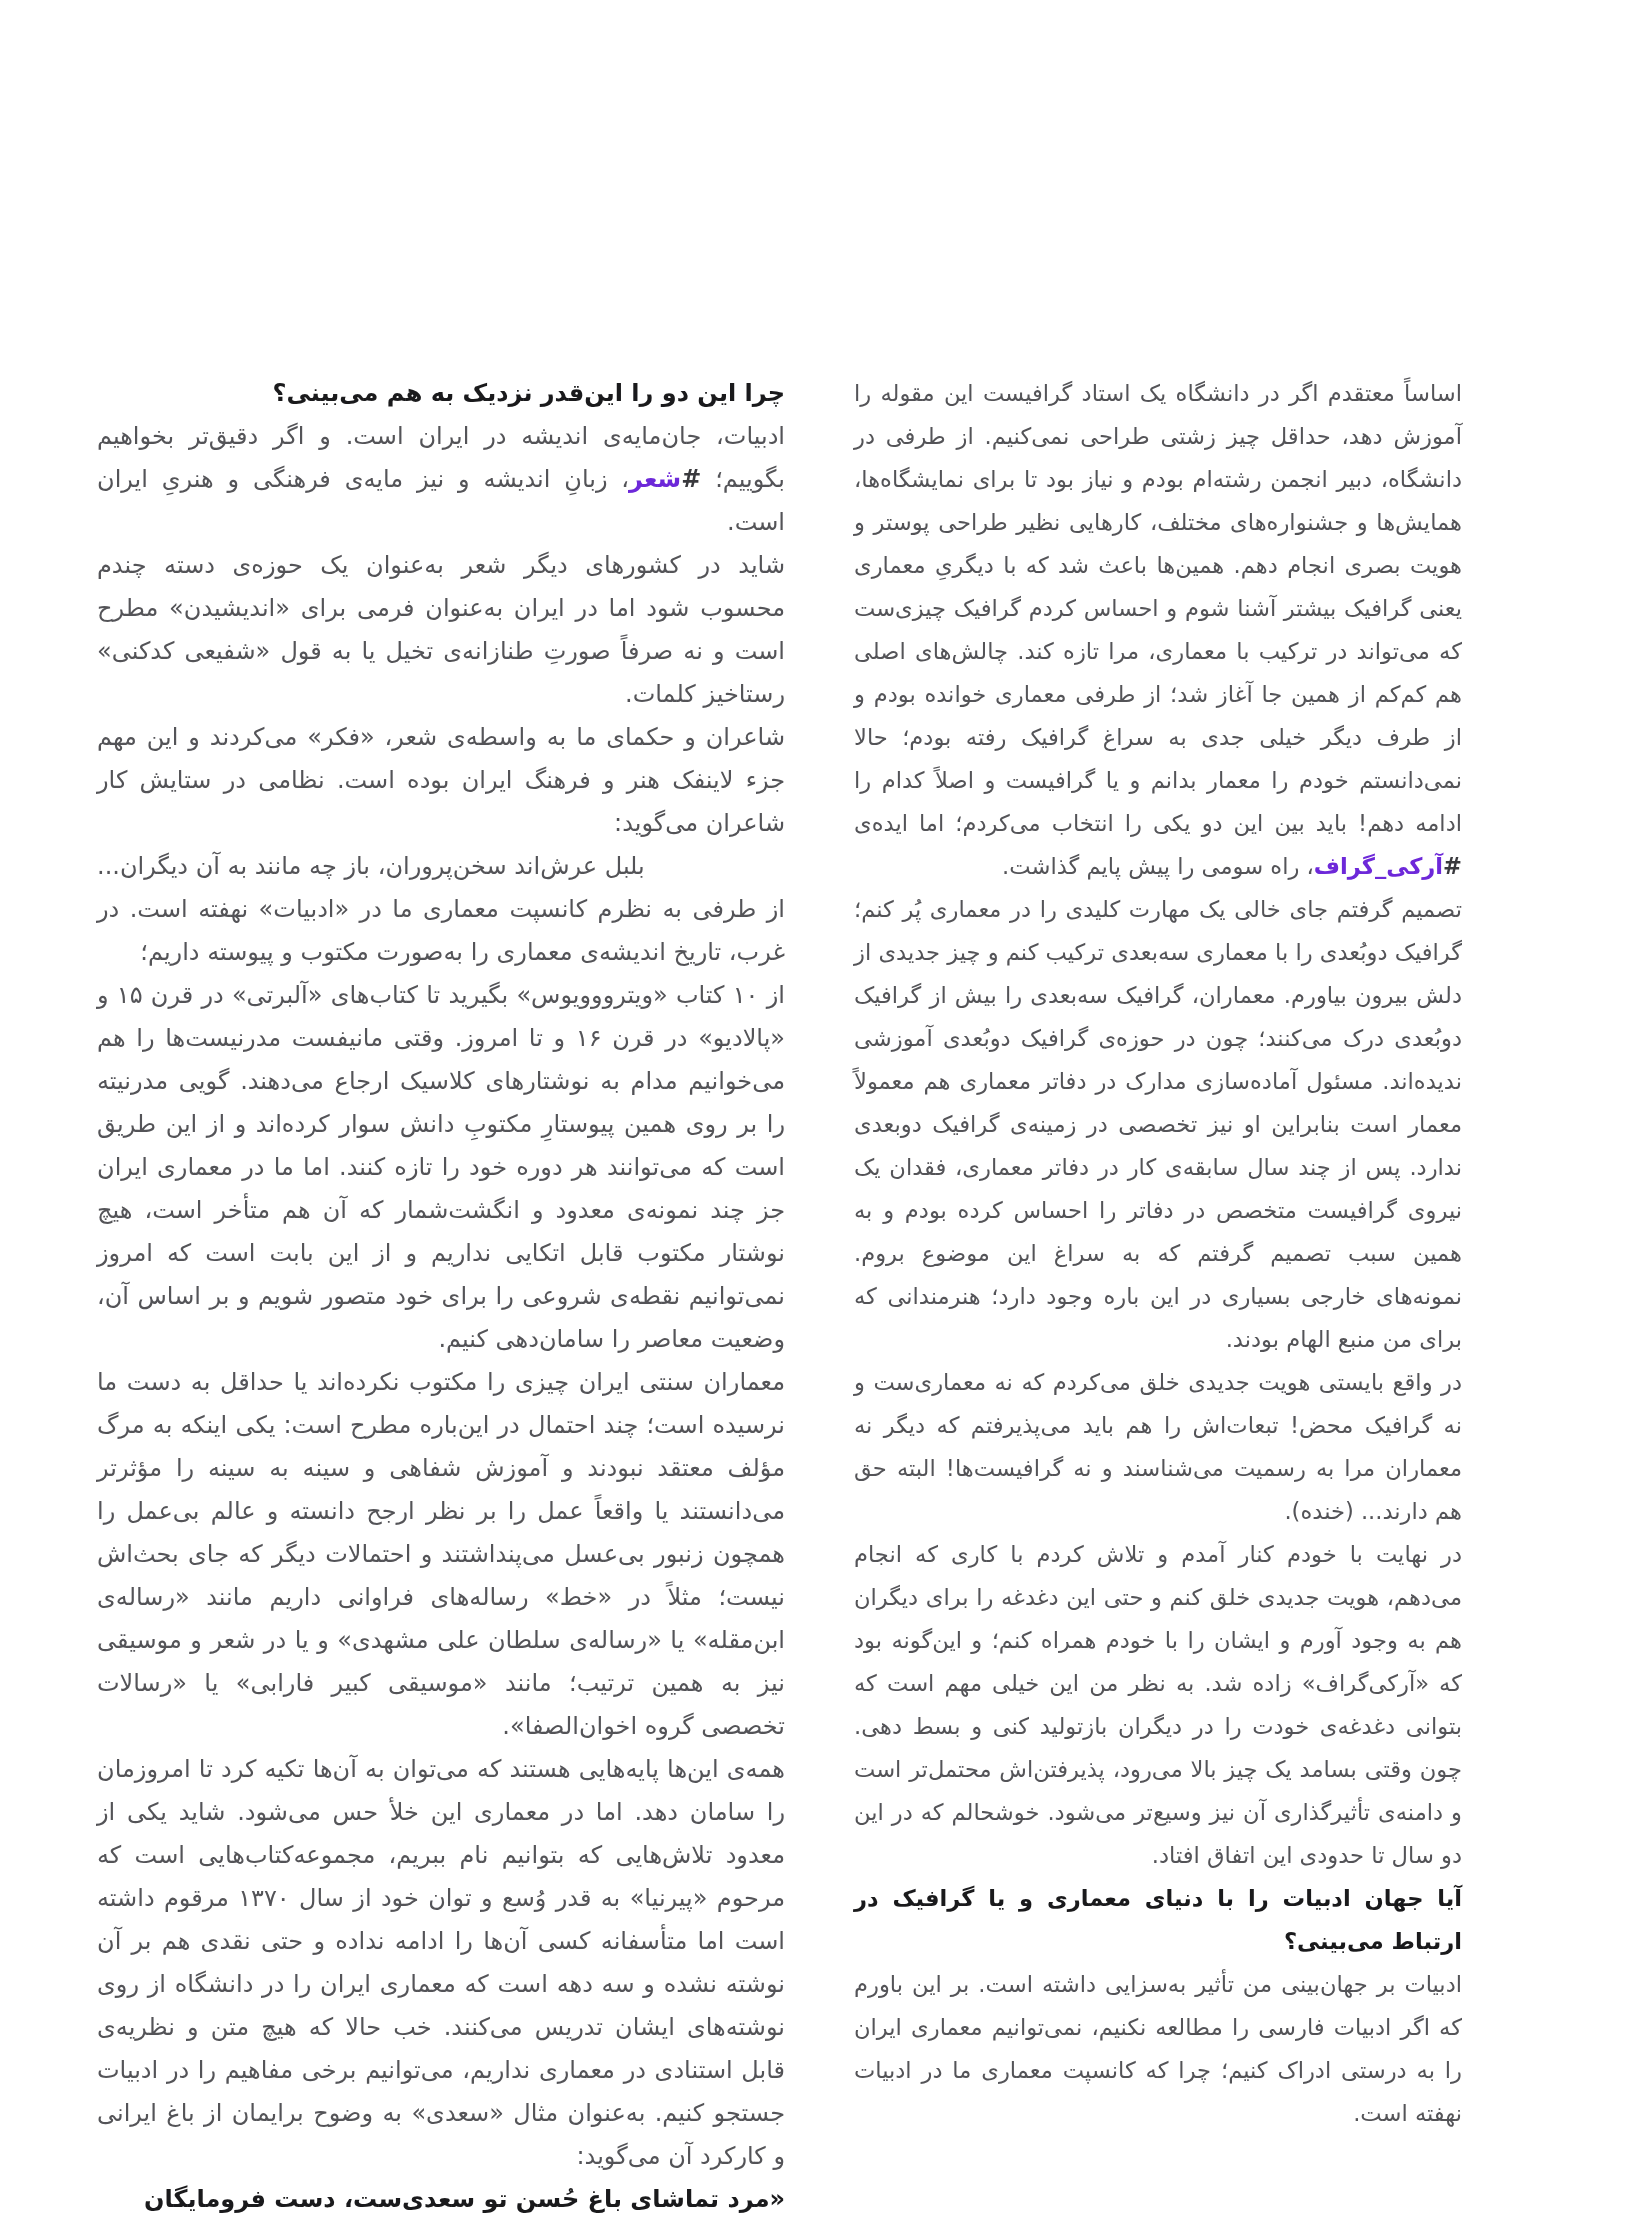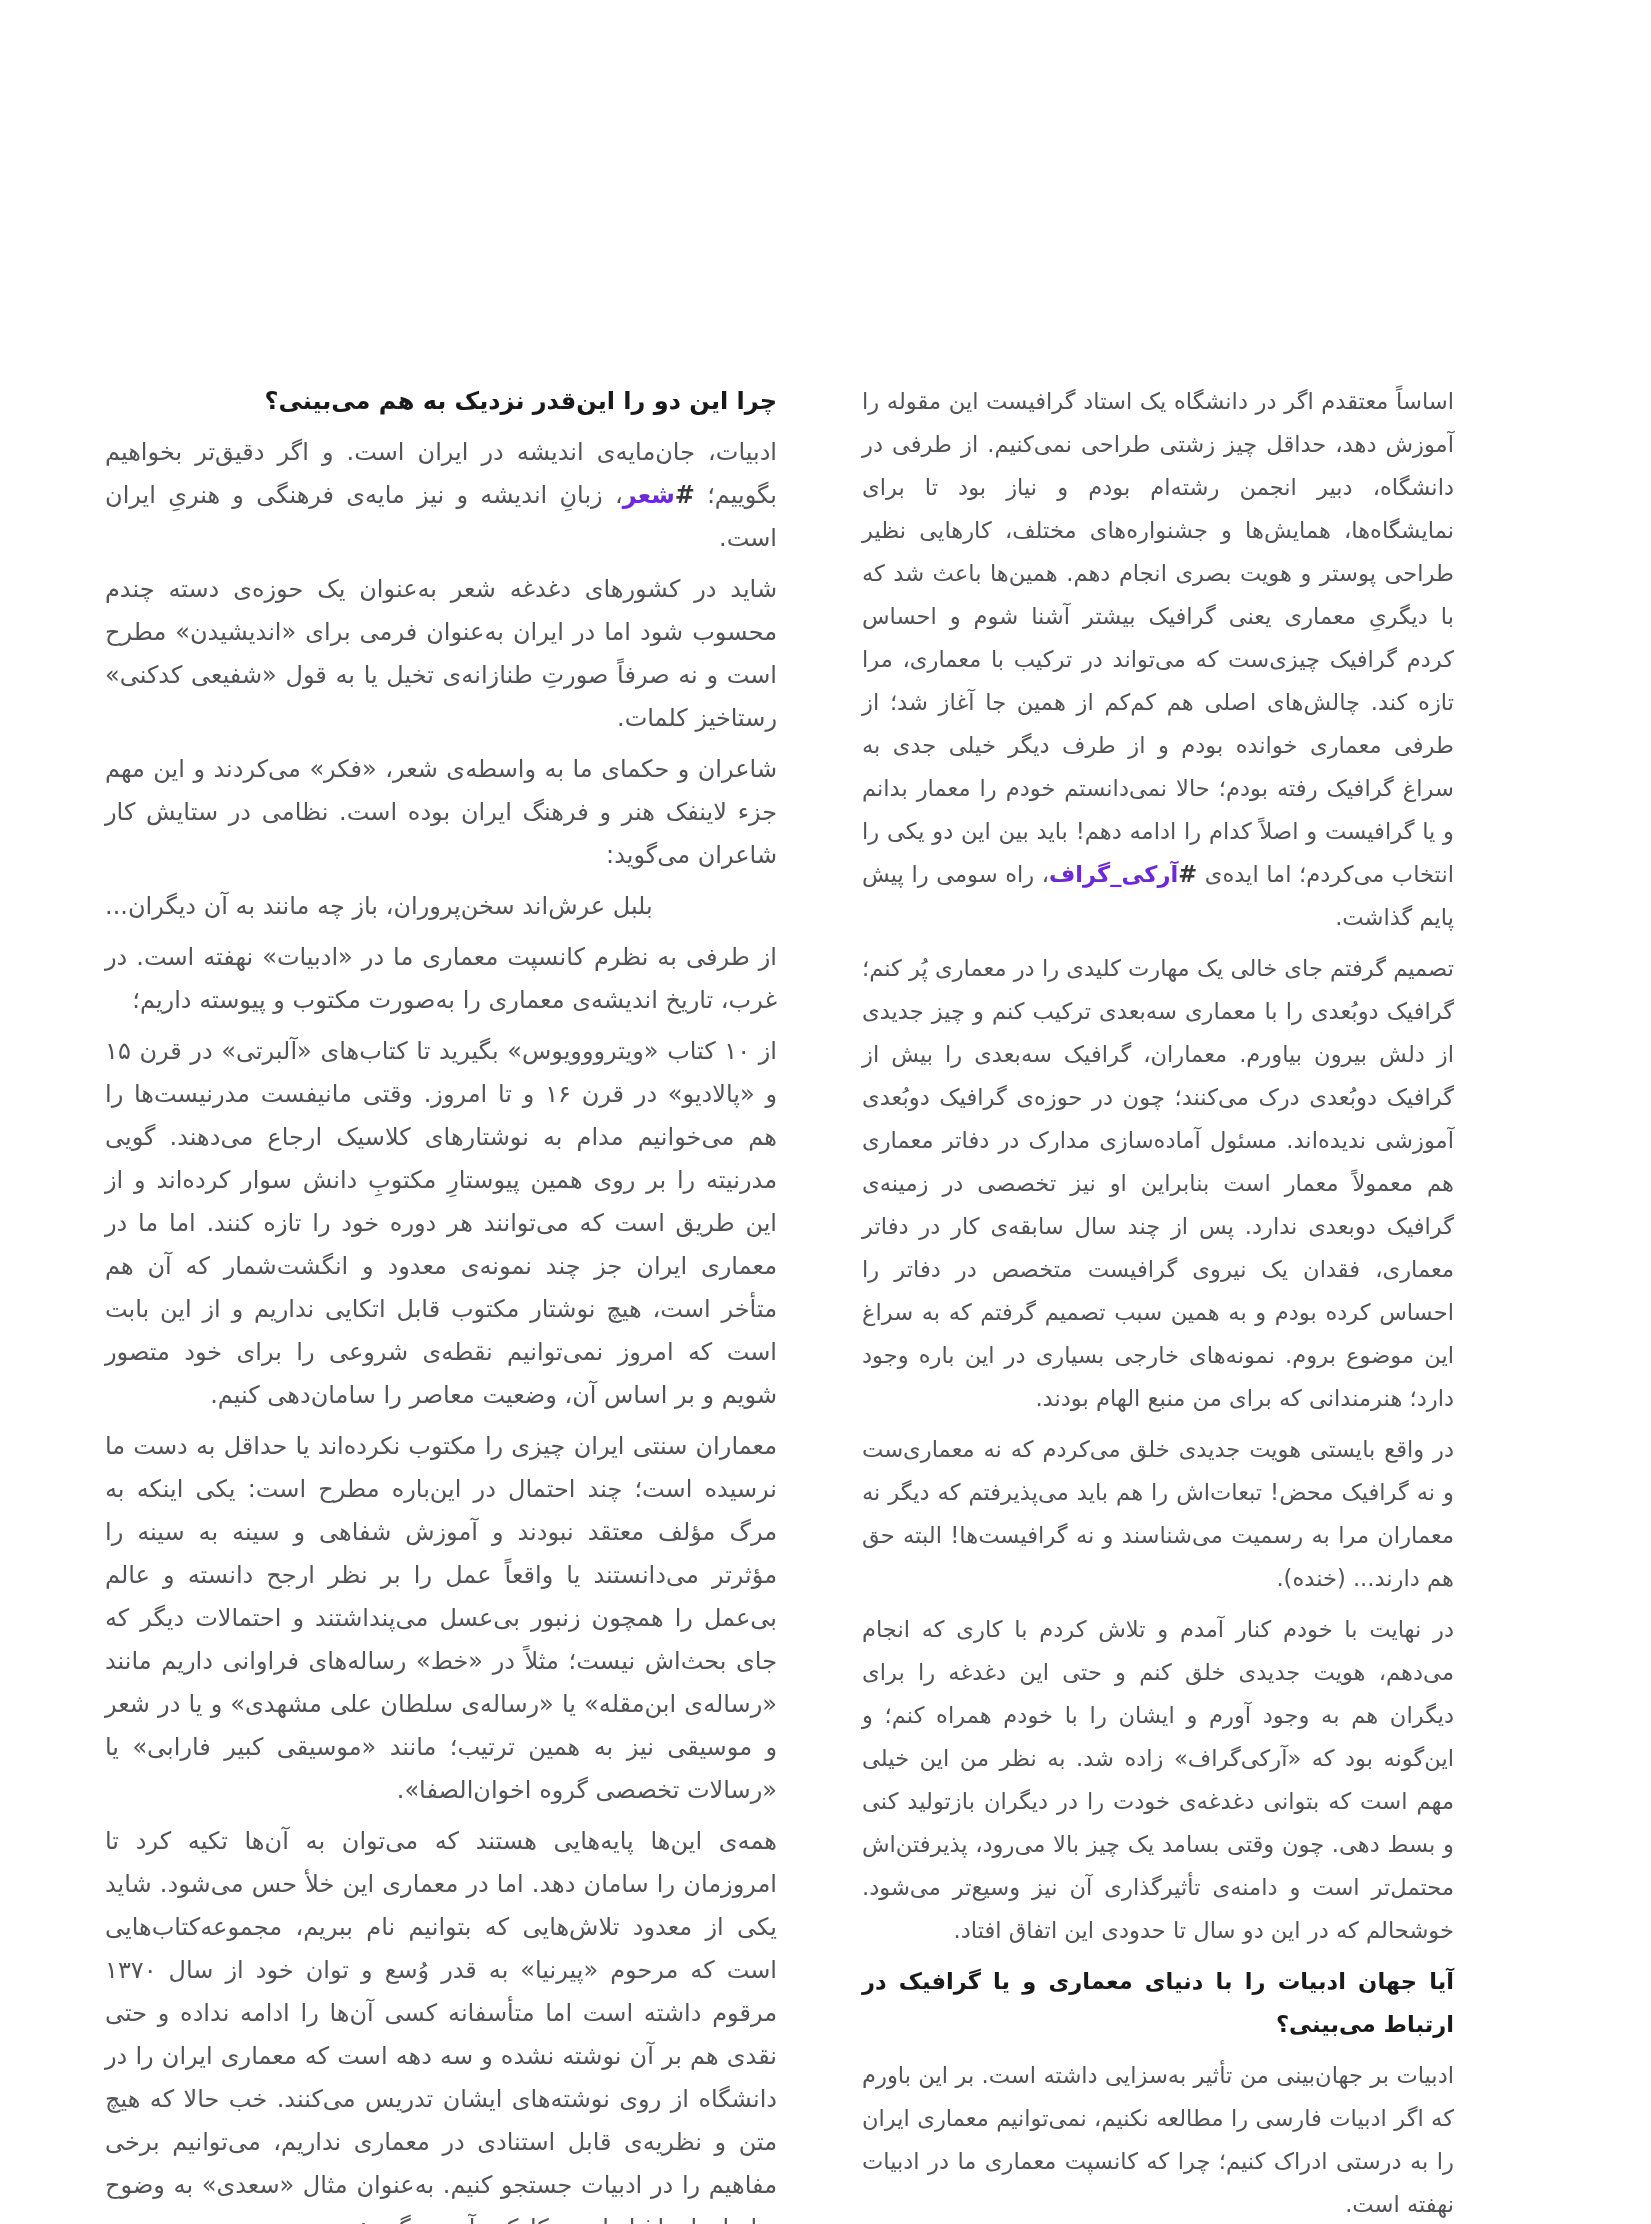--- a/index.html
+++ b/index.html
@@ -29,21 +29,21 @@
     font-size: 22.6px;
     line-height: 43px;
   }
   .column-left {
     left: 97px;
     width: 688px;
     font-size: 24px;
     line-height: 43px;
   }
   .column p {
-    margin: 8px;
+    margin: 0;
     padding: 0;
     text-align: justify;
   }
   .column p.question {
     font-weight: bold;
     color: #1a1a1c;
   }
   .column p.verse {
     text-align: left;
   }
@@ -69,21 +69,21 @@
       <p class="body"><span>اساساً معتقدم اگر در دانشگاه یک استاد گرافیست این مقوله را آموزش دهد، حداقل چیز زشتی طراحی نمی‌کنیم. از طرفی در دانشگاه، دبیر انجمن رشته‌ام بودم و نیاز بود تا برای نمایشگاه‌ها، همایش‌ها و جشنواره‌های مختلف، کارهایی نظیر طراحی پوستر و هویت بصری انجام دهم. همین‌ها باعث شد که با دیگریِ معماری یعنی گرافیک بیشتر آشنا شوم و احساس کردم گرافیک چیزی‌ست که می‌تواند در ترکیب با معماری، مرا تازه کند. چالش‌های اصلی هم کم‌کم از همین جا آغاز شد؛ از طرفی معماری خوانده بودم و از طرف دیگر خیلی جدی به سراغ گرافیک رفته بودم؛ حالا نمی‌دانستم خودم را معمار بدانم و یا گرافیست و اصلاً کدام را ادامه دهم! باید بین این دو یکی را انتخاب می‌کردم؛ اما ایده‌ی </span><span class="run-hash">#</span><span class="run-tag">آرکی_گراف</span><span>، راه سومی را پیش پایم گذاشت.</span></p>
       <p class="body"><span>تصمیم گرفتم جای خالی یک مهارت کلیدی را در معماری پُر کنم؛ گرافیک دوبُعدی را با معماری سه‌بعدی ترکیب کنم و چیز جدیدی از دلش بیرون بیاورم. معماران، گرافیک سه‌بعدی را بیش از گرافیک دوبُعدی درک می‌کنند؛ چون در حوزه‌ی گرافیک دوبُعدی آموزشی ندیده‌اند. مسئول آماده‌سازی مدارک در دفاتر معماری هم معمولاً معمار است بنابراین او نیز تخصصی در زمینه‌ی گرافیک دوبعدی ندارد. پس از چند سال سابقه‌ی کار در دفاتر معماری، فقدان یک نیروی گرافیست متخصص در دفاتر را احساس کرده بودم و به همین سبب تصمیم گرفتم که به سراغ این موضوع بروم. نمونه‌های خارجی بسیاری در این باره وجود دارد؛ هنرمندانی که برای من منبع الهام بودند.</span></p>
       <p class="body"><span>در واقع بایستی هویت جدیدی خلق می‌کردم که نه معماری‌ست و نه گرافیک محض! تبعات‌اش را هم باید می‌پذیرفتم که دیگر نه معماران مرا به رسمیت می‌شناسند و نه گرافیست‌ها! البته حق هم دارند... (خنده).</span></p>
       <p class="body"><span>در نهایت با خودم کنار آمدم و تلاش کردم با کاری که انجام می‌دهم، هویت جدیدی خلق کنم و حتی این دغدغه را برای دیگران هم به وجود آورم و ایشان را با خودم همراه کنم؛ و این‌گونه بود که «آرکی‌گراف» زاده شد. به نظر من این خیلی مهم است که بتوانی دغدغه‌ی خودت را در دیگران بازتولید کنی و بسط دهی. چون وقتی بسامد یک چیز بالا می‌رود، پذیرفتن‌اش محتمل‌تر است و دامنه‌ی تأثیرگذاری آن نیز وسیع‌تر می‌شود. خوشحالم که در این دو سال تا حدودی این اتفاق افتاد.</span></p>
       <p class="question"><span>آیا جهان ادبیات را با دنیای معماری و یا گرافیک در ارتباط می‌بینی؟</span></p>
       <p class="body"><span>ادبیات بر جهان‌بینی من تأثیر به‌سزایی داشته است. بر این باورم که اگر ادبیات فارسی را مطالعه نکنیم، نمی‌توانیم معماری ایران را به درستی ادراک کنیم؛ چرا که کانسپت معماری ما در ادبیات نهفته است.</span></p>
     </div>
   <div class="column column-left">
       <p class="question"><span>چرا این دو را این‌قدر نزدیک به هم می‌بینی؟</span></p>
       <p class="body"><span>ادبیات، جان‌مایه‌ی اندیشه در ایران است. و اگر دقیق‌تر بخواهیم بگوییم؛ </span><span class="run-hash">#</span><span class="run-tag">شعر</span><span>، زبانِ اندیشه و نیز مایه‌ی فرهنگی و هنریِ ایران است.</span></p>
-      <p class="body"><span>شاید در کشورهای دغدغه شعر به‌عنوان یک حوزه‌ی دسته چندم محسوب شود اما در ایران به‌عنوان فرمی برای «اندیشیدن» مطرح است و نه صرفاً صورتِ طنازانه‌ی تخیل یا به قول «شفیعی کدکنی» رستاخیز کلمات.</span></p>
+      <p class="body"><span>شاید در کشورهای دیگر شعر به‌عنوان یک حوزه‌ی دسته چندم محسوب شود اما در ایران به‌عنوان فرمی برای «اندیشیدن» مطرح است و نه صرفاً صورتِ طنازانه‌ی تخیل یا به قول «شفیعی کدکنی» رستاخیز کلمات.</span></p>
       <p class="body"><span>شاعران و حکمای ما به واسطه‌ی شعر، «فکر» می‌کردند و این مهم جزء لاینفک هنر و فرهنگ ایران بوده است. نظامی در ستایش کار شاعران می‌گوید:</span></p>
       <p class="verse"><span>بلبل عرش‌اند سخن‌پروران، باز چه مانند به آن دیگران...</span></p>
       <p class="body"><span>از طرفی به نظرم کانسپت معماری ما در «ادبیات» نهفته است. در غرب، تاریخ اندیشه‌ی معماری را به‌صورت مکتوب و پیوسته داریم؛</span></p>
       <p class="body"><span>از ۱۰ کتاب «ویترووویوس» بگیرید تا کتاب‌های «آلبرتی» در قرن ۱۵ و «پالادیو» در قرن ۱۶ و تا امروز. وقتی مانیفست مدرنیست‌ها را هم می‌خوانیم مدام به نوشتارهای کلاسیک ارجاع می‌دهند. گویی مدرنیته را بر روی همین پیوستارِ مکتوبِ دانش سوار کرده‌اند و از این طریق است که می‌توانند هر دوره خود را تازه کنند. اما ما در معماری ایران جز چند نمونه‌ی معدود و انگشت‌شمار که آن هم متأخر است، هیچ نوشتار مکتوب قابل اتکایی نداریم و از این بابت است که امروز نمی‌توانیم نقطه‌ی شروعی را برای خود متصور شویم و بر اساس آن، وضعیت معاصر را سامان‌دهی کنیم.</span></p>
       <p class="body"><span>معماران سنتی ایران چیزی را مکتوب نکرده‌اند یا حداقل به دست ما نرسیده است؛ چند احتمال در این‌باره مطرح است: یکی اینکه به مرگ مؤلف معتقد نبودند و آموزش شفاهی و سینه به سینه را مؤثرتر می‌دانستند یا واقعاً عمل را بر نظر ارجح دانسته و عالم بی‌عمل را همچون زنبور بی‌عسل می‌پنداشتند و احتمالات دیگر که جای بحث‌اش نیست؛ مثلاً در «خط» رساله‌های فراوانی داریم مانند «رساله‌ی ابن‌مقله» یا «رساله‌ی سلطان علی مشهدی» و یا در شعر و موسیقی نیز به همین ترتیب؛ مانند «موسیقی کبیر فارابی» یا «رسالات تخصصی گروه اخوان‌الصفا».</span></p>
       <p class="body"><span>همه‌ی این‌ها پایه‌هایی هستند که می‌توان به آن‌ها تکیه کرد تا امروزمان را سامان دهد. اما در معماری این خلأ حس می‌شود. شاید یکی از معدود تلاش‌هایی که بتوانیم نام ببریم، مجموعه‌کتاب‌هایی است که مرحوم «پیرنیا» به قدر وُسع و توان خود از سال ۱۳۷۰ مرقوم داشته است اما متأسفانه کسی آن‌ها را ادامه نداده و حتی نقدی هم بر آن نوشته نشده و سه دهه است که معماری ایران را در دانشگاه از روی نوشته‌های ایشان تدریس می‌کنند. خب حالا که هیچ متن و نظریه‌ی قابل استنادی در معماری نداریم، می‌توانیم برخی مفاهیم را در ادبیات جستجو کنیم. به‌عنوان مثال «سعدی» به وضوح برایمان از باغ ایرانی و کارکرد آن می‌گوید:</span></p>
       <p class="verse-bold"><span>«مرد تماشای باغ حُسن تو سعدی‌ست، دست فرومایگان برند به یغما»</span></p>
     </div>
 </div>
 

